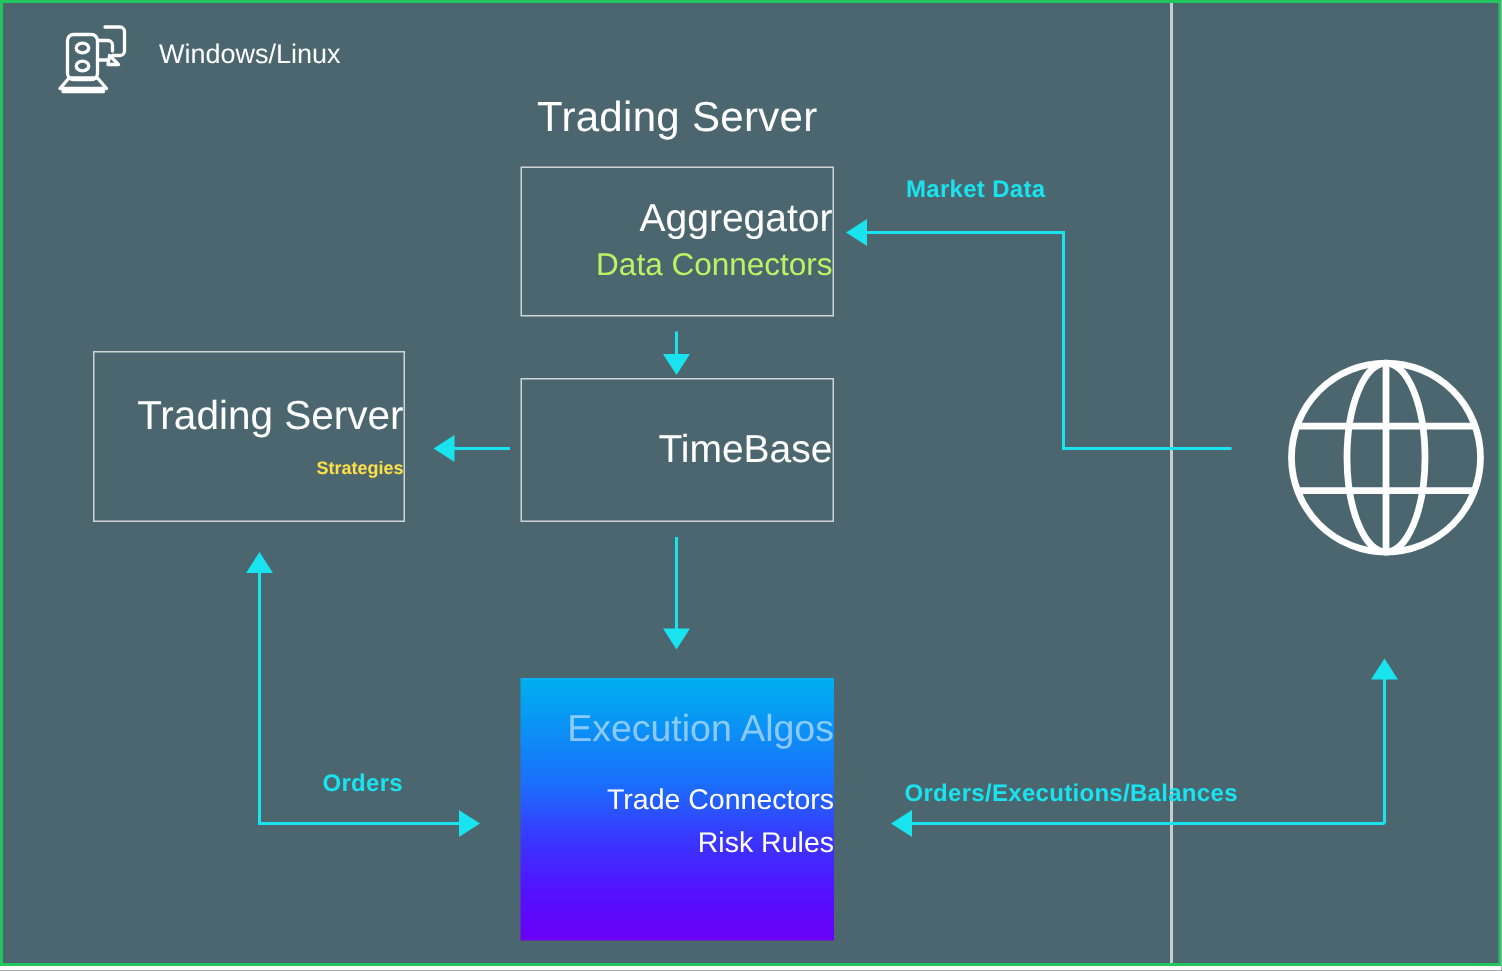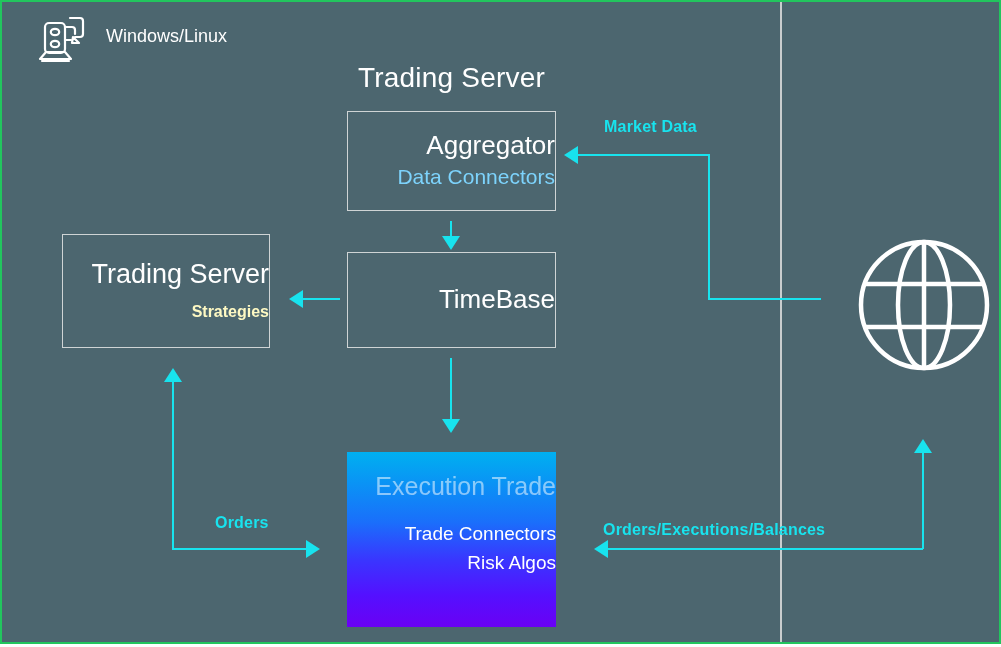--- a/index.html
+++ b/index.html
@@ -59,29 +59,29 @@
   }
 
   .box-title {
     color: #ffffff;
     font-size: 26px;
     font-weight: 400;
     line-height: 1.15;
     white-space: nowrap;
   }
   .box-sub {
-    color: #7dd3fc;
+    color: #bef264;
     font-size: 21px;
     font-weight: 400;
     line-height: 1.3;
     white-space: nowrap;
   }
   .box-sub-bold {
-    color: #fef9c3;
-    font-size: 16px;
+    color: #fde047;
+    font-size: 12px;
     font-weight: bold;
     line-height: 1.3;
     white-space: nowrap;
   }
 
   #box-aggregator { left: 345px; top: 109px; width: 209px; height: 100px; }
   #box-aggregator .box-title { margin-bottom: 2px; }
 
   #box-timebase { left: 345px; top: 250px; width: 209px; height: 96px; }
 
@@ -206,23 +206,23 @@
     <div class="box-sub-bold">Strategies</div>
   </div>
 
   <div class="conn conn-h" style="left:300px; top:296px; width:38px;"></div>
   <div class="arrow-head arrow-left" style="left:287px; top:288px;"></div>
 
   <div class="conn conn-v" style="left:448px; top:356px; height:63px;"></div>
   <div class="arrow-head arrow-down" style="left:440px; top:417px;"></div>
 
   <div id="box-execution" class="box">
-    <div class="exec-title">Execution Trade</div>
+    <div class="exec-title">Execution Algos</div>
     <div class="exec-item">Trade Connectors</div>
-    <div class="exec-item">Risk Algos</div>
+    <div class="exec-item">Risk Rules</div>
   </div>
 
   <div class="conn conn-h" style="left:172px; top:546px; width:134px;"></div>
   <div class="arrow-head arrow-right" style="left:304px; top:538px;"></div>
   <div class="conn conn-v" style="left:170px; top:379px; height:169px;"></div>
   <div class="arrow-head arrow-up" style="left:162px; top:366px;"></div>
   <div class="conn-label" style="left:213px; top:512px;">Orders</div>
 
   <div class="conn conn-h" style="left:707px; top:296px; width:112px;"></div>
   <div class="conn conn-v" style="left:706px; top:152px; height:146px;"></div>

